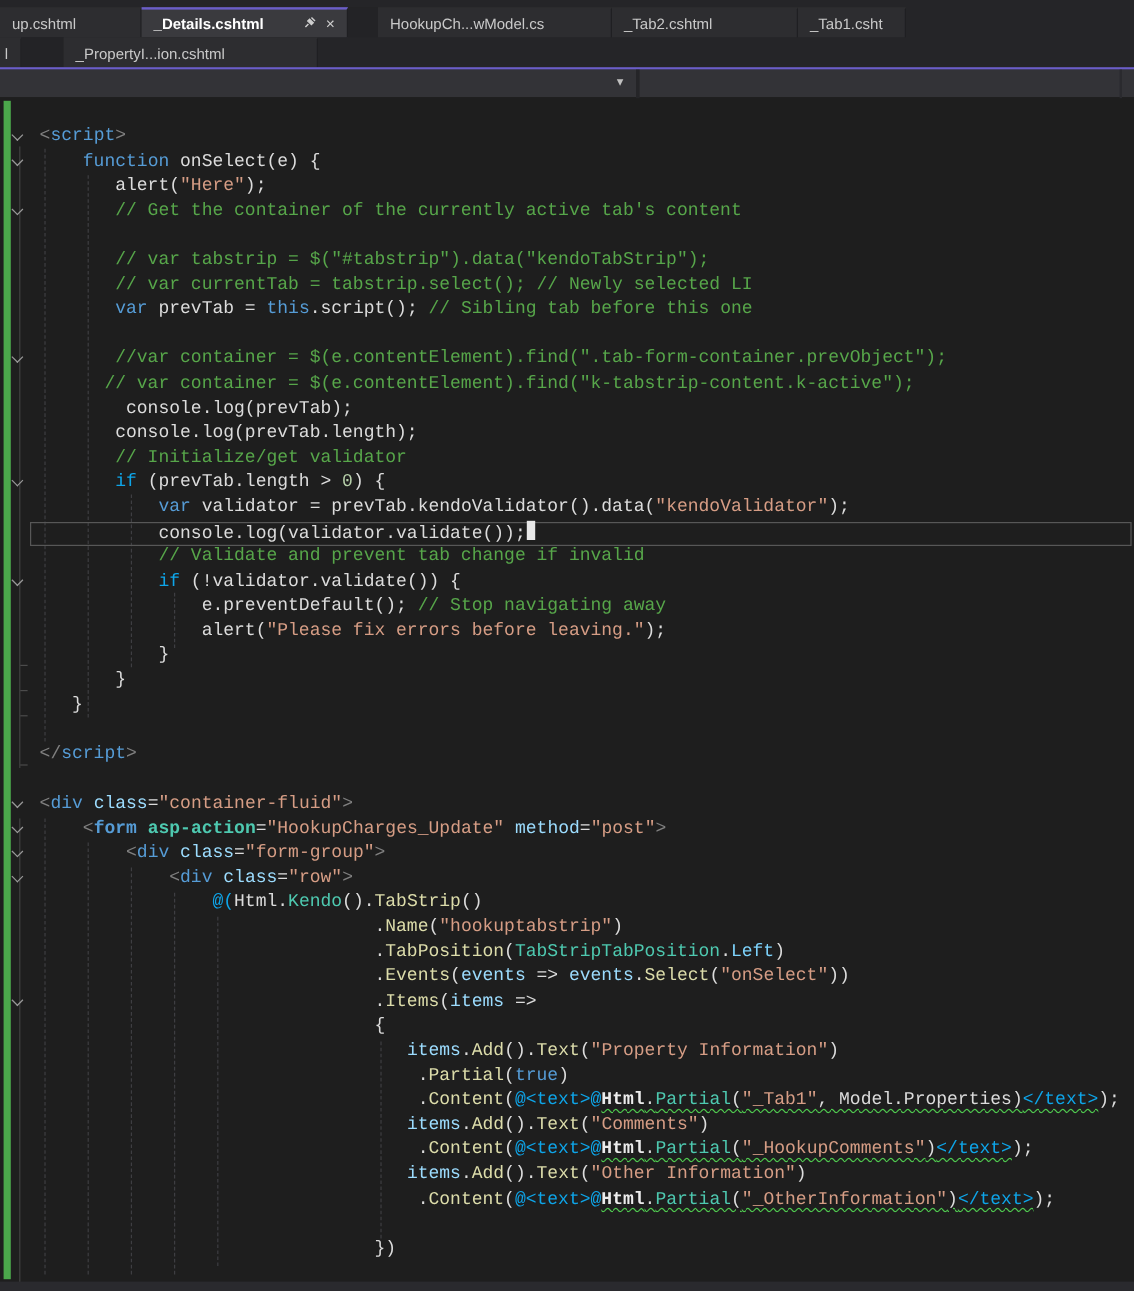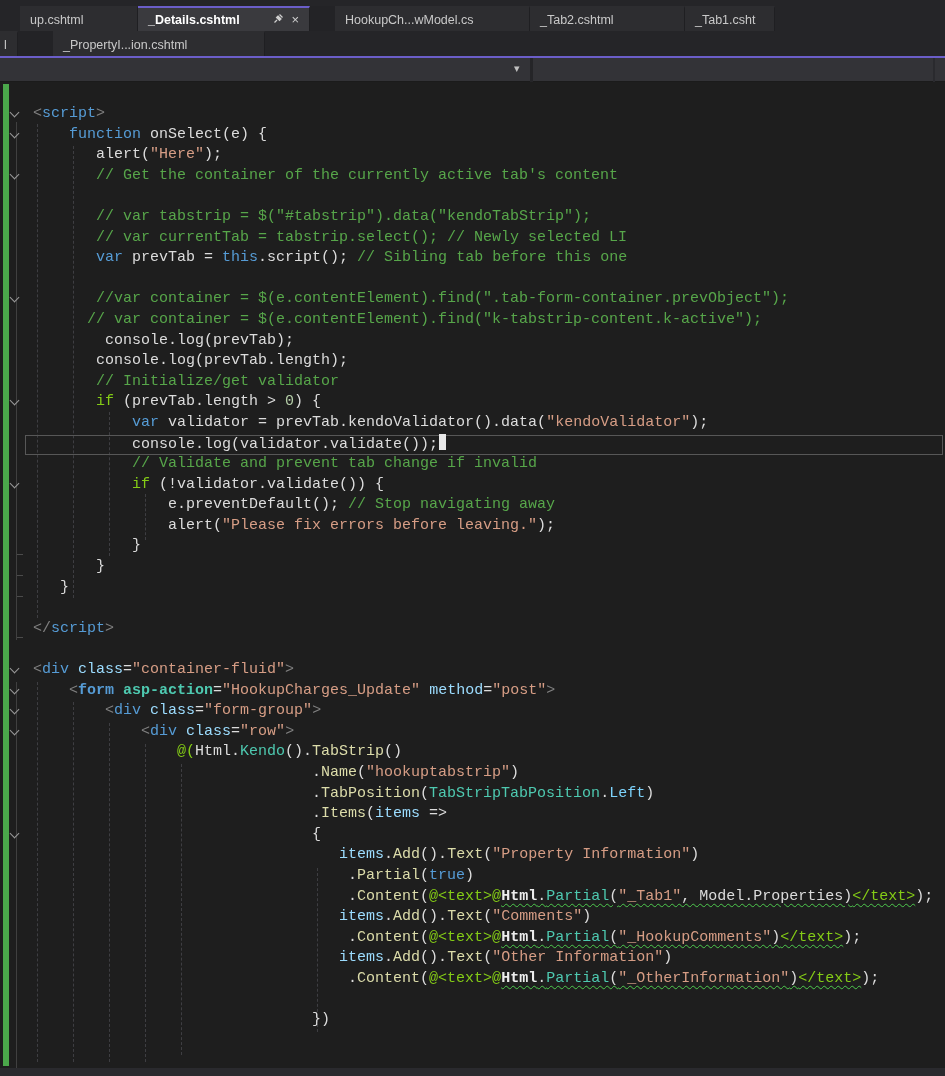--- a/index.html
+++ b/index.html
@@ -1,21 +1,21 @@
 <!DOCTYPE html>
 <html><head>
 <meta charset="utf-8">
 <style>
   html,body{margin:0;padding:0;background:#1E1E1E;}
   #stage{position:relative;width:945px;height:1076px;overflow:hidden;background:#1E1E1E;
          font-family:"Liberation Sans",sans-serif;}
   
   #tabwell{position:absolute;left:0;top:0;width:945px;height:58px;background:#252528;}
   .tabrow{position:absolute;left:0;display:flex;}
-  #tabrow1{top:6px;height:25px;margin-left:20px;}
+  #tabrow1{top:6px;height:25px;}
   #tabrow2{top:31px;height:25px;}
   .tab{box-sizing:border-box;height:25px;display:flex;align-items:center;gap:7px;
        padding:0 10px;background:#2D2D30;border-top:2px solid transparent;
        border-right:1px solid #1F1F22;color:#C9C9C9;font-size:12.5px;white-space:nowrap;overflow:hidden;}
   .tab.active{background:#3A3A3E;border-top:2px solid #6B5EC9;color:#FFFFFF;font-weight:bold;}
   .tab .close{color:#CFCFCF;font-size:13px;font-weight:normal;line-height:1;}
   .tabgap{height:25px;background:#232326;}
   #accentline{position:absolute;left:0;top:56px;width:945px;height:2px;background:#6B5EC9;}
   
   #navbar{position:absolute;left:0;top:58px;width:945px;height:24px;background:#333337;border-bottom:1px solid #1B1B1B;box-sizing:border-box;}
@@ -30,21 +30,21 @@
   .ftick{position:absolute;width:6px;height:1px;background:rgba(130,130,130,.45);}
   .chev{position:absolute;left:9px;width:12px;height:12px;}
   .chev::before{content:"";position:absolute;left:2px;top:1px;width:6px;height:6px;
     border-right:1.4px solid #9A9A9A;border-bottom:1.4px solid #9A9A9A;transform:rotate(45deg);}
   #curline{position:absolute;left:25px;top:353px;width:918px;height:20px;border:1px solid #575757;box-sizing:border-box;}
   #code{position:absolute;left:33px;top:22px;}
   .cl{height:20.6px;line-height:20.6px;white-space:pre;font-family:Liberation Mono, monospace;font-size:15px;color:#DCDCDC;}
   .caret{display:inline-block;width:7px;height:16px;background:#E8E8E8;vertical-align:-2px;margin-left:1px;}
   
   .p{color:#DCDCDC}.k{color:#569CD6}.c{color:#57A64A}.s{color:#D69D85}.m{color:#DCDCAA}
-  .t{color:#4EC9B0}.v{color:#9CDCFE}.n{color:#B5CEA8}.g{color:#808080}.r{color:#84cc16}
+  .t{color:#4EC9B0}.v{color:#9CDCFE}.n{color:#B5CEA8}.g{color:#808080}.r{color:#0ea5e9}
   .en{color:#7dd3fc}.hb{color:#ECECEC;font-weight:bold}.bold{font-weight:bold}
   .wav{text-decoration:underline wavy #4EC94E 1px;text-underline-offset:3px;}
 </style>
 </head>
 <body>
 
 <div id="stage">
 
   <div id="tabwell">
     <div id="tabrow1" class="tabrow">
@@ -158,20 +158,21 @@
         <div class="cl"></div>
         <div class="cl"><span class="g">&lt;/</span><span class="k">script</span><span class="g">&gt;</span></div>
         <div class="cl"></div>
         <div class="cl"><span class="g">&lt;</span><span class="k">div</span><span class="p"> </span><span class="v">class</span><span class="p">=</span><span class="s">"container-fluid"</span><span class="g">&gt;</span></div>
         <div class="cl"><span class="p">    </span><span class="g">&lt;</span><span class="k bold">form</span><span class="p"> </span><span class="t bold">asp-action</span><span class="p">=</span><span class="s">"HookupCharges_Update"</span><span class="p"> </span><span class="v">method</span><span class="p">=</span><span class="s">"post"</span><span class="g">&gt;</span></div>
         <div class="cl"><span class="p">        </span><span class="g">&lt;</span><span class="k">div</span><span class="p"> </span><span class="v">class</span><span class="p">=</span><span class="s">"form-group"</span><span class="g">&gt;</span></div>
         <div class="cl"><span class="p">            </span><span class="g">&lt;</span><span class="k">div</span><span class="p"> </span><span class="v">class</span><span class="p">=</span><span class="s">"row"</span><span class="g">&gt;</span></div>
         <div class="cl"><span class="p">                </span><span class="r">@(</span><span class="p">Html.</span><span class="t">Kendo</span><span class="p">().</span><span class="m">TabStrip</span><span class="p">()</span></div>
         <div class="cl"><span class="p">                               .</span><span class="m">Name</span><span class="p">(</span><span class="s">"hookuptabstrip"</span><span class="p">)</span></div>
         <div class="cl"><span class="p">                               .</span><span class="m">TabPosition</span><span class="p">(</span><span class="t">TabStripTabPosition</span><span class="p">.</span><span class="en">Left</span><span class="p">)</span></div>
+        <div class="cl"><span class="p">                               .</span><span class="m">Events</span><span class="p">(</span><span class="v">events</span><span class="p"> =&gt; </span><span class="v">events</span><span class="p">.</span><span class="m">Select</span><span class="p">(</span><span class="s">"onSelect"</span><span class="p">))</span></div>
         <div class="cl"><span class="p">                               .</span><span class="m">Items</span><span class="p">(</span><span class="v">items</span><span class="p"> =&gt;</span></div>
         <div class="cl"><span class="p">                               {</span></div>
         <div class="cl"><span class="p">                                  </span><span class="v">items</span><span class="p">.</span><span class="m">Add</span><span class="p">().</span><span class="m">Text</span><span class="p">(</span><span class="s">"Property Information"</span><span class="p">)</span></div>
         <div class="cl"><span class="p">                                   .</span><span class="m">Partial</span><span class="p">(</span><span class="k">true</span><span class="p">)</span></div>
         <div class="cl"><span class="p">                                   .</span><span class="m">Content</span><span class="p">(</span><span class="r">@&lt;text&gt;</span><span class="r">@</span><span class="hb wav">Html</span><span class="p wav">.</span><span class="t wav">Partial</span><span class="p wav">(</span><span class="s wav">"_Tab1"</span><span class="p wav">, Model.Properties)</span><span class="r wav">&lt;/text&gt;</span><span class="p">);</span></div>
         <div class="cl"><span class="p">                                  </span><span class="v">items</span><span class="p">.</span><span class="m">Add</span><span class="p">().</span><span class="m">Text</span><span class="p">(</span><span class="s">"Comments"</span><span class="p">)</span></div>
         <div class="cl"><span class="p">                                   .</span><span class="m">Content</span><span class="p">(</span><span class="r">@&lt;text&gt;</span><span class="r">@</span><span class="hb wav">Html</span><span class="p wav">.</span><span class="t wav">Partial</span><span class="p wav">(</span><span class="s wav">"_HookupComments"</span><span class="p wav">)</span><span class="r wav">&lt;/text&gt;</span><span class="p">);</span></div>
         <div class="cl"><span class="p">                                  </span><span class="v">items</span><span class="p">.</span><span class="m">Add</span><span class="p">().</span><span class="m">Text</span><span class="p">(</span><span class="s">"Other Information"</span><span class="p">)</span></div>
         <div class="cl"><span class="p">                                   .</span><span class="m">Content</span><span class="p">(</span><span class="r">@&lt;text&gt;</span><span class="r">@</span><span class="hb wav">Html</span><span class="p wav">.</span><span class="t wav">Partial</span><span class="p wav">(</span><span class="s wav">"_OtherInformation"</span><span class="p wav">)</span><span class="r wav">&lt;/text&gt;</span><span class="p">);</span></div>
         <div class="cl"></div>

